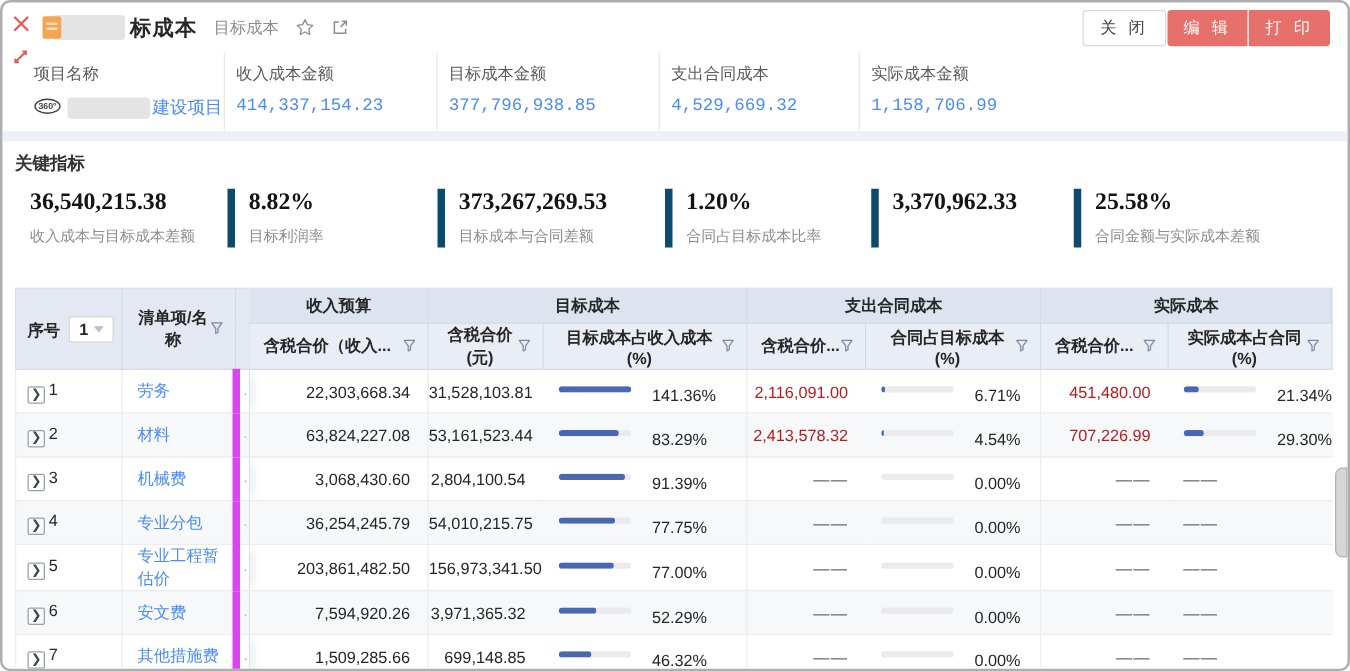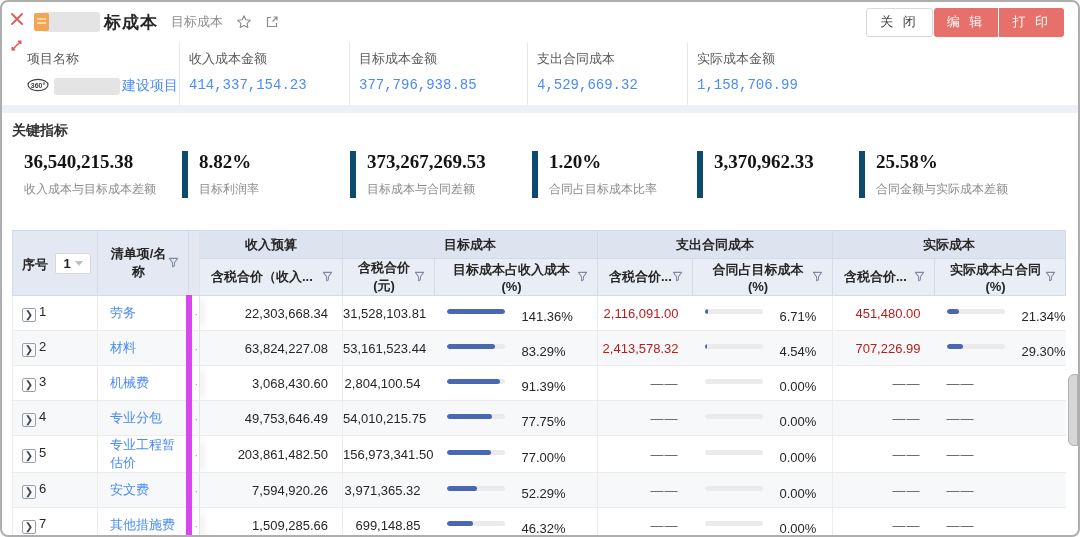--- a/index.html
+++ b/index.html
@@ -363,21 +363,21 @@
                 </span>
                 <span>0.00%</span>
               </span></td>
             <td class="c-num dashv">——</td>
             <td class="c-pct"><span class="dash">——</span></td>
           </tr>
           <tr class="alt">
             <td class="c-seq"><span class="expand">❯</span><span class="seqn">4</span></td>
             <td class="c-name"><a class="link">专业分包</a></td>
             <td class="c-sliver"></td>
-            <td class="c-num bd-r">49,753,646.49</td>
+            <td class="c-num bd-r">36,254,245.79</td>
             <td class="c-num">54,010,215.75</td>
             <td class="c-pct bd-r"><span class="pctwrap">
                 <span class="bartrack">
                   <span class="barfill" style="width:77.75%"></span>
                 </span>
                 <span>77.75%</span>
               </span></td>
             <td class="c-num dashv">——</td>
             <td class="c-pct bd-r"><span class="pctwrap">
                 <span class="bartrack">

